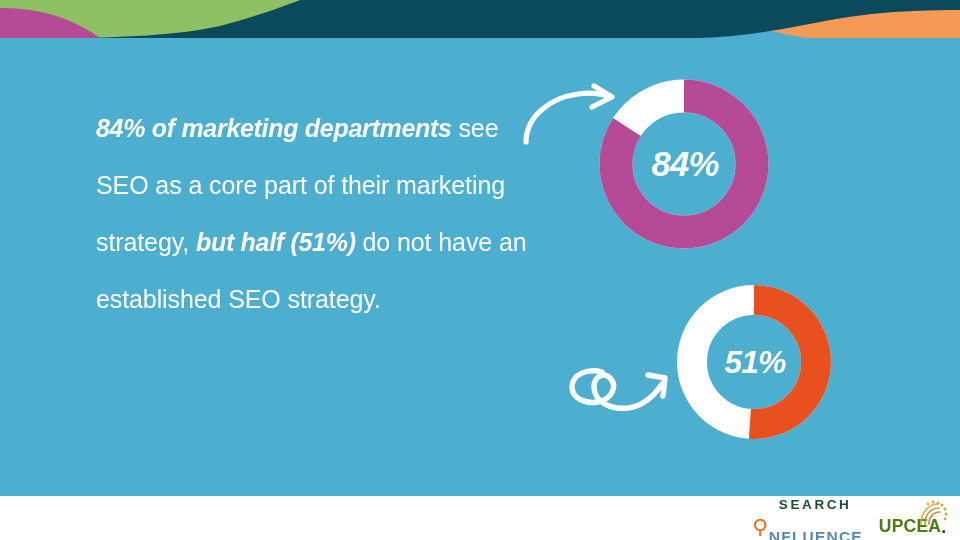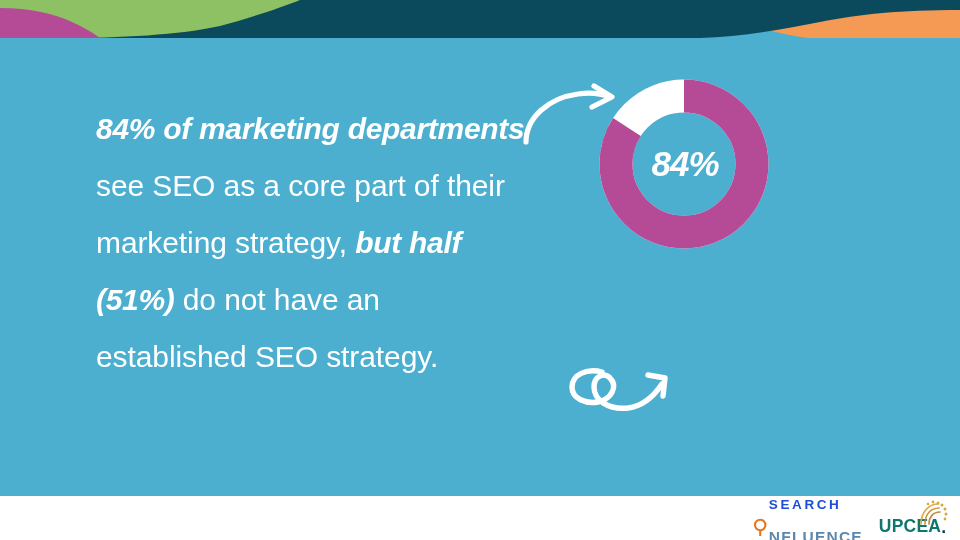--- a/index.html
+++ b/index.html
@@ -29,21 +29,21 @@
     overflow: hidden;
   }
   #top-band svg { display: block; width: 960px; height: 46px; }
 
   
   #text-block {
     position: absolute;
     left: 96px; top: 100px;
     width: 440px;
     color: #ffffff;
-    font-size: 30px;
+    font-size: 25px;
     line-height: 57px;
     font-weight: 400;
     letter-spacing: -0.1px;
   }
   #text-block .em {
     font-weight: 700;
     font-style: italic;
     letter-spacing: -0.3px;
   }
 
@@ -105,43 +105,43 @@
   }
   #logo-si .si-words {
     display: flex;
     flex-direction: column;
     line-height: 1;
   }
   #logo-si .si-top {
     font-size: 13.5px;
     font-weight: 700;
     letter-spacing: 2.6px;
-    color: #1d4ed8;
-    margin-left: 0;
+    color: #14532d;
+    margin-left: 10px;
   }
   #logo-si .si-bottom {
     font-size: 15.5px;
     font-weight: 700;
     letter-spacing: 1.2px;
     color: #5b87ad;
     margin-top: 18px;
   }
   
   #logo-upcea {
     position: relative;
     display: flex;
     align-items: flex-end;
     height: 36px;
     padding-right: 2px;
   }
   #logo-upcea .up-word {
     font-size: 17.5px;
     font-weight: 700;
     letter-spacing: 0.2px;
-    color: #0f766e;
+    color: #4d7c0f;
     line-height: 1;
     padding-bottom: 3px;
   }
   #logo-upcea .up-dot {
     color: #10354f;
     font-size: 17.5px;
     font-weight: 700;
   }
   #logo-upcea .up-burst {
     position: absolute;
@@ -175,20 +175,27 @@
   <div id="donut-84" class="donut">
     <svg viewBox="0 0 176 176" width="176" height="176">
 
       <circle cx="88" cy="88" r="68" fill="none" stroke="#ffffff" stroke-width="33"></circle>
 
       <circle cx="88" cy="88" r="68" fill="none" stroke="#b54b96" stroke-width="33" stroke-dasharray="358.90 68.36" stroke-dashoffset="0" transform="rotate(-90 88 88)"></circle>
     </svg>
     <div class="donut-label">84%</div>
   </div>
 
+  <div id="donut-51" class="donut">
+    <svg viewBox="0 0 160 160" width="160" height="160">
+      <circle cx="80" cy="80" r="62" fill="none" stroke="#ffffff" stroke-width="30"></circle>
+      <circle cx="80" cy="80" r="62" fill="none" stroke="#e8511f" stroke-width="30" stroke-dasharray="198.67 190.88" stroke-dashoffset="0" transform="rotate(-90 80 80)"></circle>
+    </svg>
+    <div class="donut-label">51%</div>
+  </div>
 
   <div id="arrow-top" class="arrow">
     <svg viewBox="0 0 104 62" width="104" height="62">
       <path d="M8,58 C8,34 30,14 60,10 C72,8 82,9 92,13" fill="none" stroke="#ffffff" stroke-width="5.2" stroke-linecap="round"></path>
       <path d="M76,2 L94,13 L74,23" fill="none" stroke="#ffffff" stroke-width="5.2" stroke-linecap="round" stroke-linejoin="round"></path>
     </svg>
   </div>
 
   <div id="arrow-bottom" class="arrow">
     <svg viewBox="0 0 112 68" width="112" height="68">

